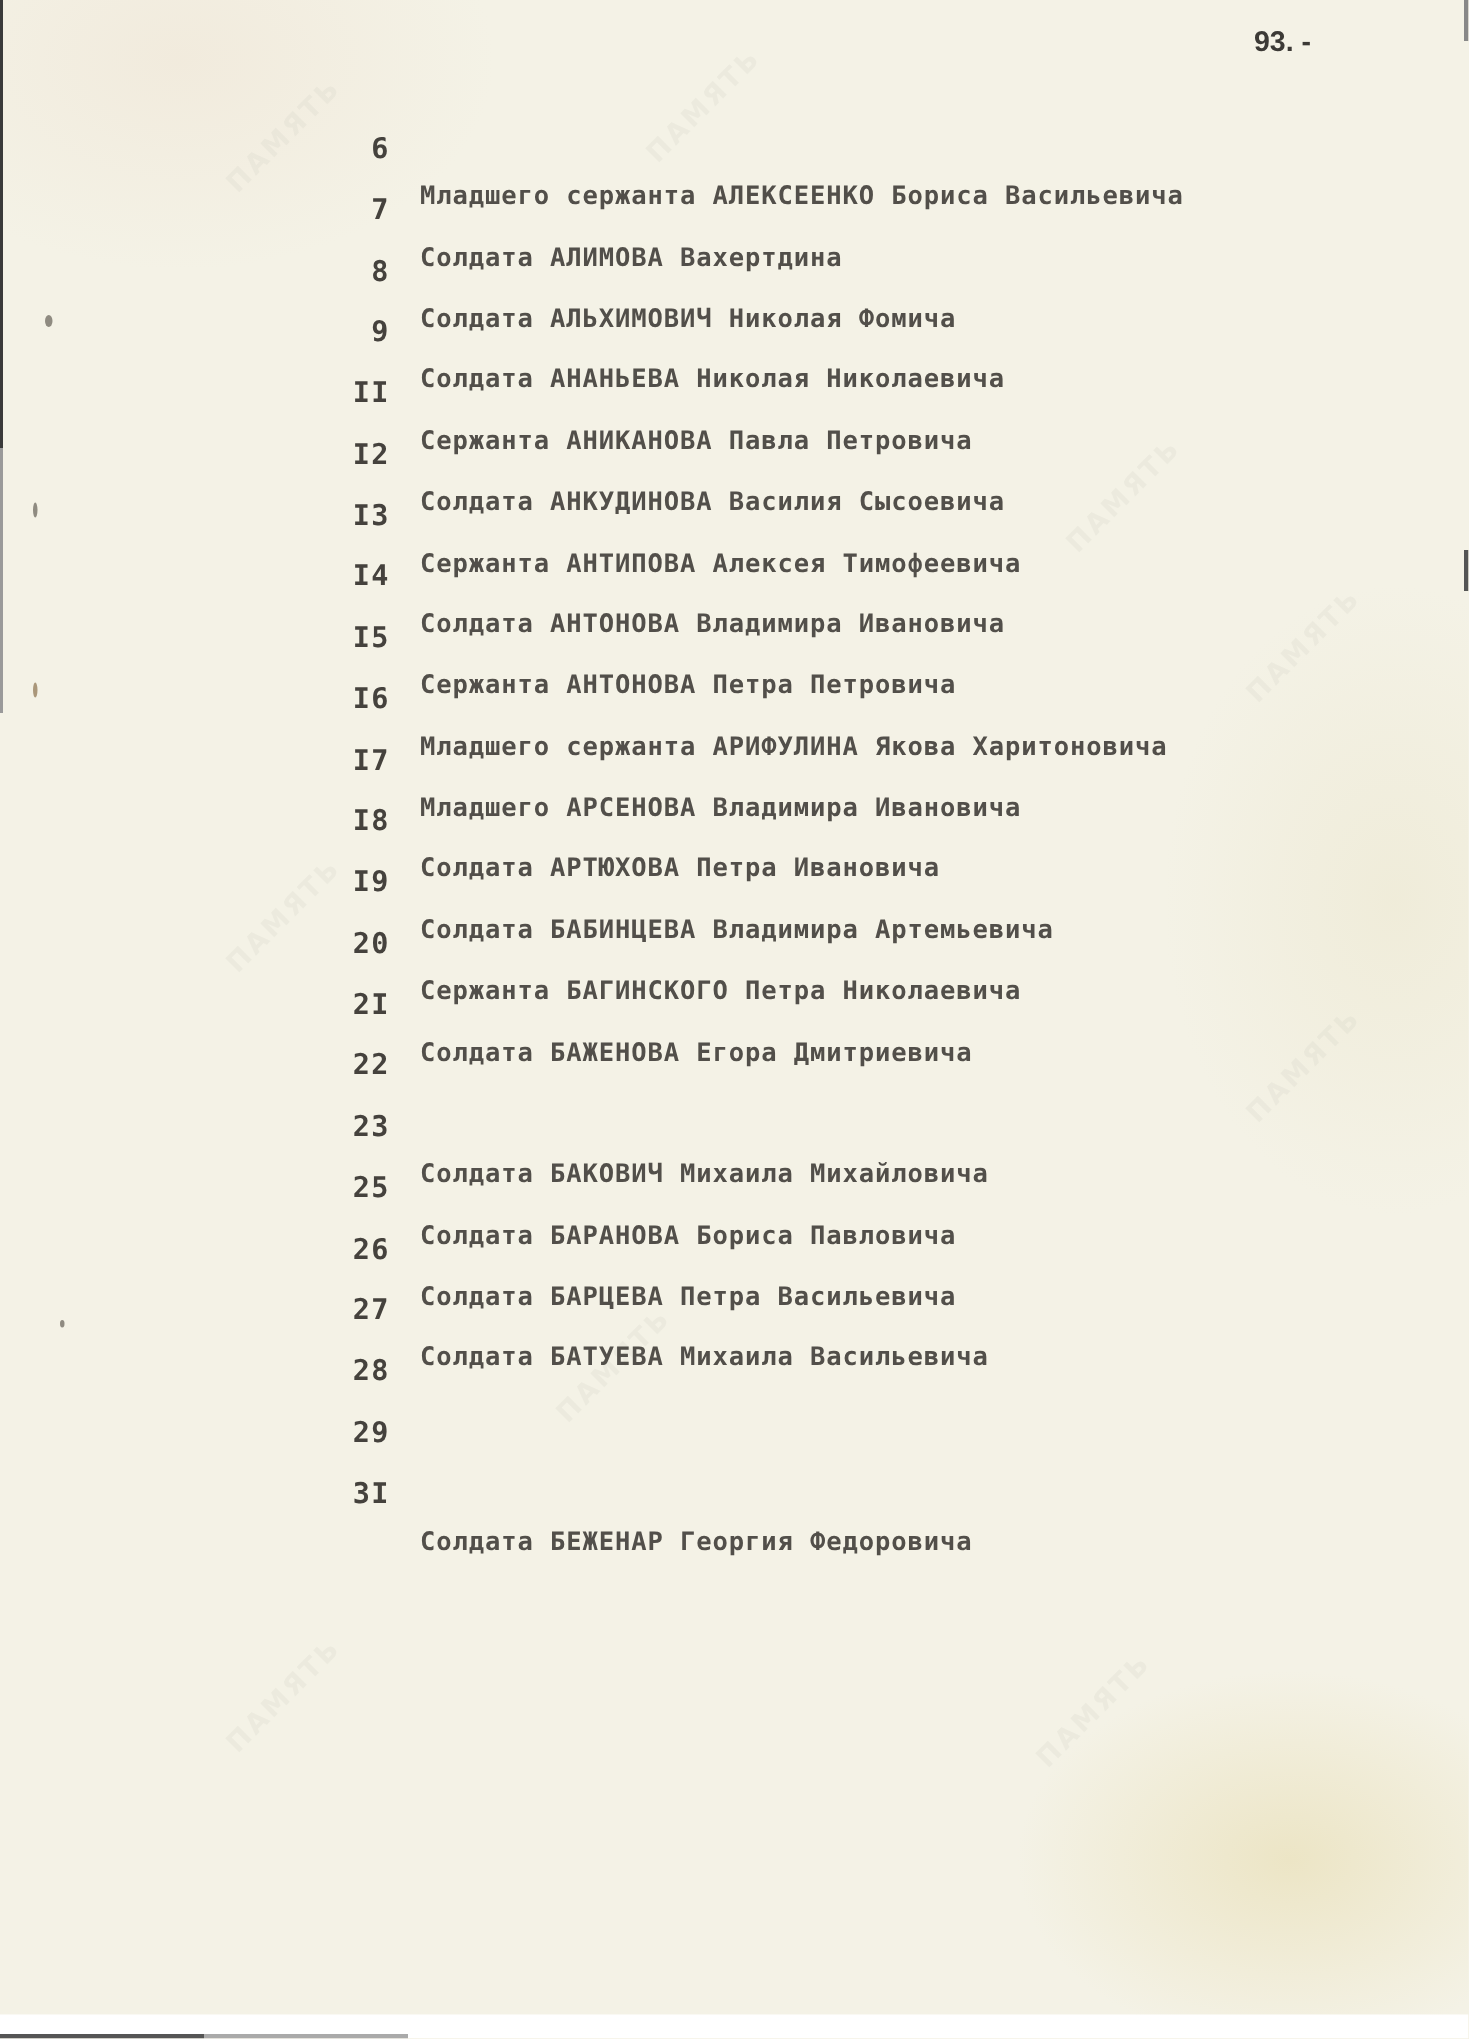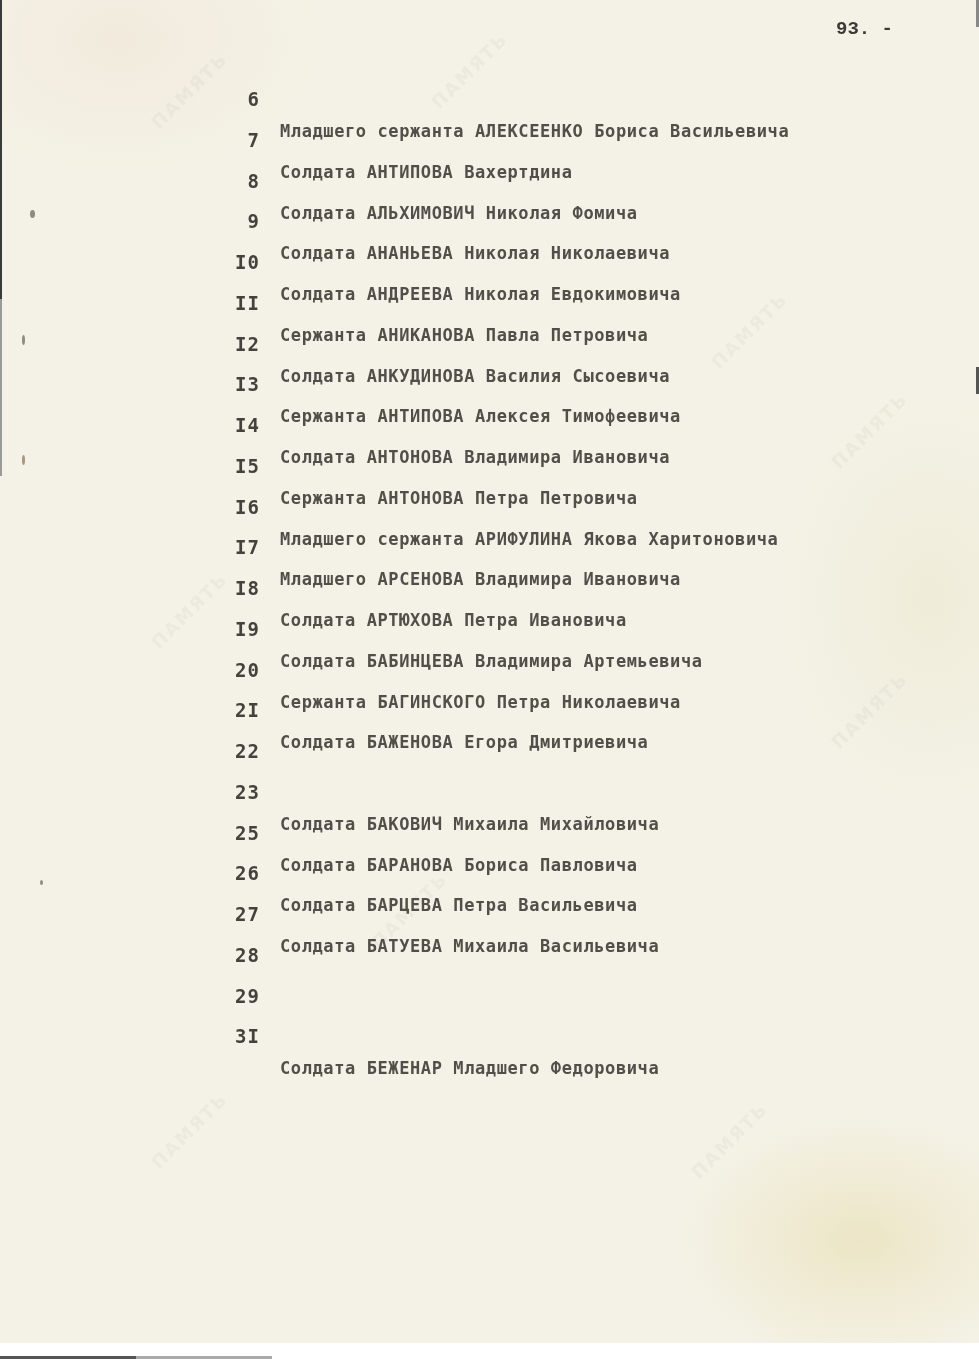--- a/index.html
+++ b/index.html
@@ -28,21 +28,21 @@
   .bottom-strip {
     position: absolute; left: 0; bottom: 0; width: 979px; height: 16px;
     background: #ffffff;
   }
   .bottom-bar {
     position: absolute; left: 0; bottom: 0; width: 272px; height: 3px;
     background: linear-gradient(to right, #555 0%, #555 50%, #aaa 50%, #aaa 100%);
   }
   .page-number {
     position: absolute; left: 836px; top: 18px;
-    font-family: Liberation Mono, monospace;
+    font-family: Liberation Sans, sans-serif;
     font-size: 19px; font-weight: bold; color: #3c3a36;
     letter-spacing: 0px;
   }
   .list {
     position: absolute; left: 0; top: 84px; width: 979px;
     margin: 0; padding: 0; list-style: none;
   }
   .row {
     position: relative; height: 40.75px;
     font-family: "DejaVu Sans Mono", monospace;
@@ -97,33 +97,29 @@
 
   <div class="page-number">93. -</div>
 
   <ol class="list">
     <li class="row">
         <span class="num">6</span>
         <span class="text">Младшего сержанта АЛЕКСЕЕНКО Бориса Васильевича</span>
       </li>
     <li class="row">
         <span class="num">7</span>
-        <span class="text">Солдата АНТИПОВА Вахертдина</span>
+        <span class="text">Солдата АЛИМОВА Вахертдина</span>
       </li>
     <li class="row">
         <span class="num">8</span>
         <span class="text">Солдата АЛЬХИМОВИЧ Николая Фомича</span>
       </li>
     <li class="row">
         <span class="num">9</span>
         <span class="text">Солдата АНАНЬЕВА Николая Николаевича</span>
-      </li>
-    <li class="row">
-        <span class="num">I0</span>
-        <span class="text">Солдата АНДРЕЕВА Николая Евдокимовича</span>
       </li>
     <li class="row">
         <span class="num">II</span>
         <span class="text">Сержанта АНИКАНОВА Павла Петровича</span>
       </li>
     <li class="row">
         <span class="num">I2</span>
         <span class="text">Солдата АНКУДИНОВА Василия Сысоевича</span>
       </li>
     <li class="row">
@@ -182,19 +178,19 @@
         <span class="text">Солдата БАТУЕВА Михаила Васильевича</span>
       </li>
     <li class="row">
         <span class="num">28</span>
       </li>
     <li class="row">
         <span class="num">29</span>
       </li>
     <li class="row">
         <span class="num">3I</span>
-        <span class="text">Солдата БЕЖЕНАР Младшего Федоровича</span>
+        <span class="text">Солдата БЕЖЕНАР Георгия Федоровича</span>
       </li>
   </ol>
 
   <div class="bottom-strip"></div>
   <div class="bottom-bar"></div>
 </div>
 
 </body></html>

